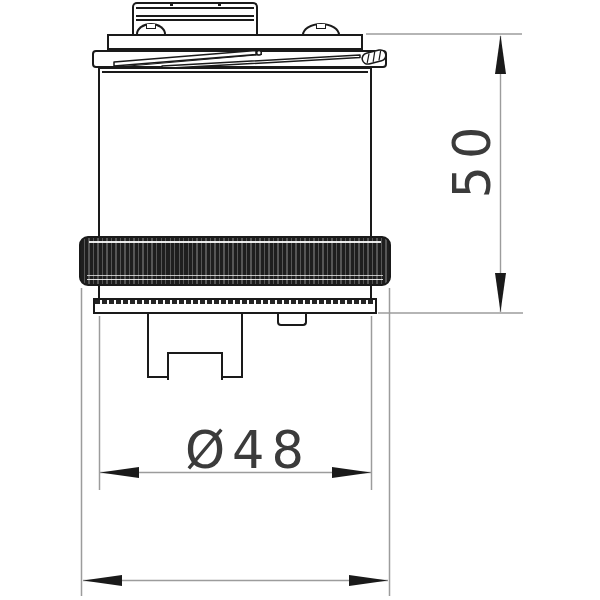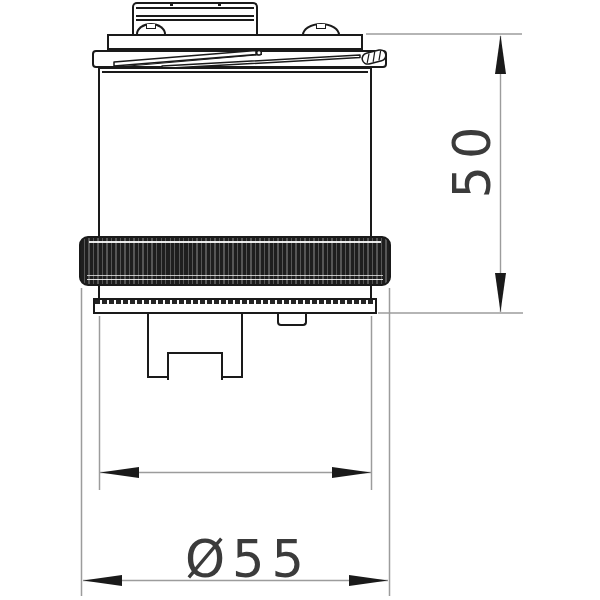--- a/index.html
+++ b/index.html
@@ -130,15 +130,15 @@
     <polygon class="arrowhead" points="371,472.5 332,467 332,478"></polygon>
 
     <path class="extline" d="M81.5 288 V596"></path>
     <path class="extline" d="M389.5 288 V596"></path>
     <path class="dimline" d="M83 580.5 H388"></path>
     <polygon class="arrowhead" points="83,580.5 122,575 122,586"></polygon>
     <polygon class="arrowhead" points="388,580.5 349,575 349,586"></polygon>
   </svg>
 
   <div class="dim-label dim-50">50</div>
-  <div class="dim-label dim-55">Ø55</div>
+  <div class="dim-label dim-48">Ø48</div>
 
 </div>
 
 </body></html>

